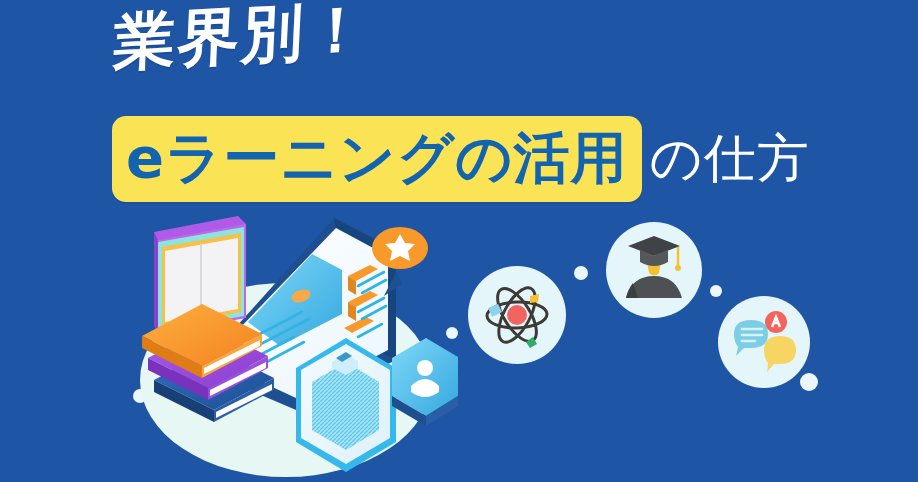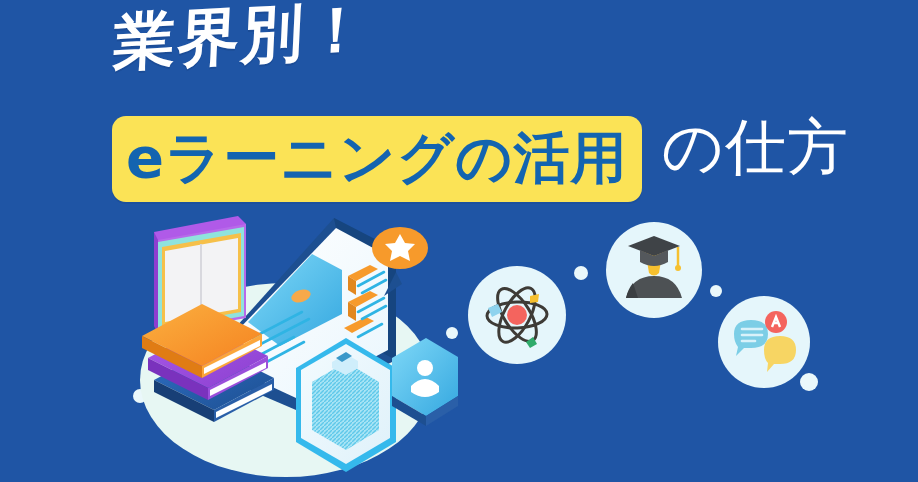--- a/index.html
+++ b/index.html
@@ -19,37 +19,37 @@
     font-size:62px;line-height:1;font-weight:700;
     color:#ffffff;letter-spacing:2px;
     transform:rotate(-3.2deg) skewX(-6deg);
     transform-origin:left bottom;
     white-space:nowrap;
     text-shadow:0 2px 0 rgba(10,40,90,.18);
   }
 
   .headline-2-wrap{
     position:absolute;left:112px;top:116px;
-    display:flex;align-items:flex-start;white-space:nowrap;
+    display:flex;align-items:center;white-space:nowrap;
   }
   .hl-highlight{
     background:#fbe356;
     color:#1364b0;
     font-size:56px;line-height:1;font-weight:700;
     letter-spacing:1px;
     border-radius:14px;
     padding:14px 14px 16px 14px;
     display:inline-block;
     box-shadow:0 2px 0 rgba(10,40,90,.10);
   }
   .hl-tail{
     color:#ffffff;
-    font-size:61px;line-height:1;font-weight:500;
+    font-size:52px;line-height:1;font-weight:500;
     letter-spacing:1px;
-    margin-left:20px;
+    margin-left:8px;
     padding-bottom:2px;
     display:inline-block;
   }
 
   
   .dot{position:absolute;border-radius:50%;background:#eaf8fb;}
 
   
   #illus{position:absolute;left:96px;top:210px;width:380px;height:265px;}
   #icon-atom{position:absolute;left:468px;top:266px;width:98px;height:98px;}

